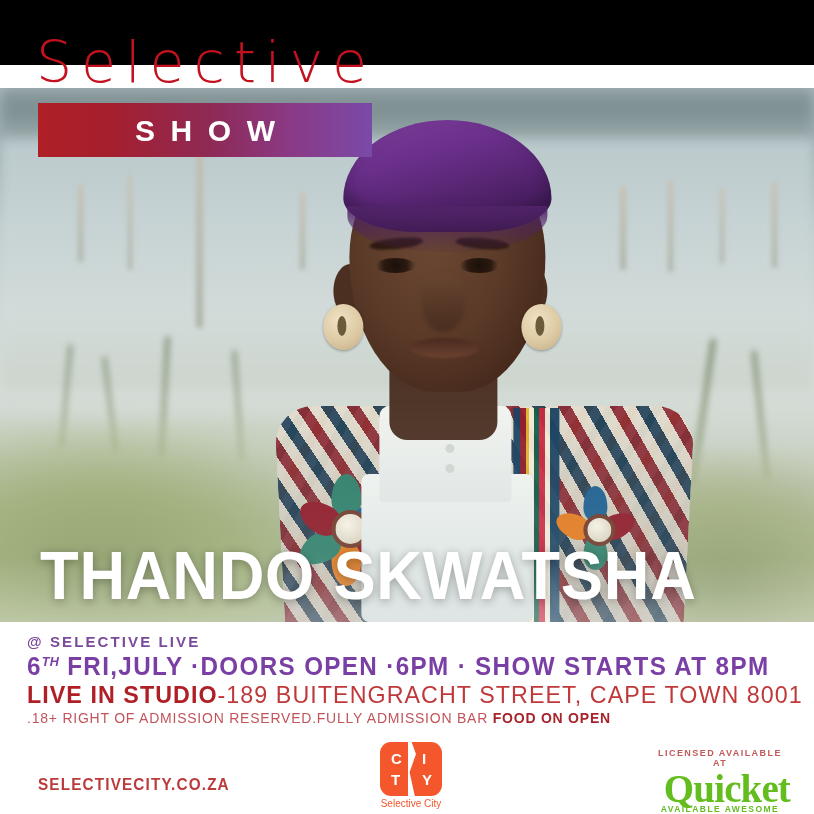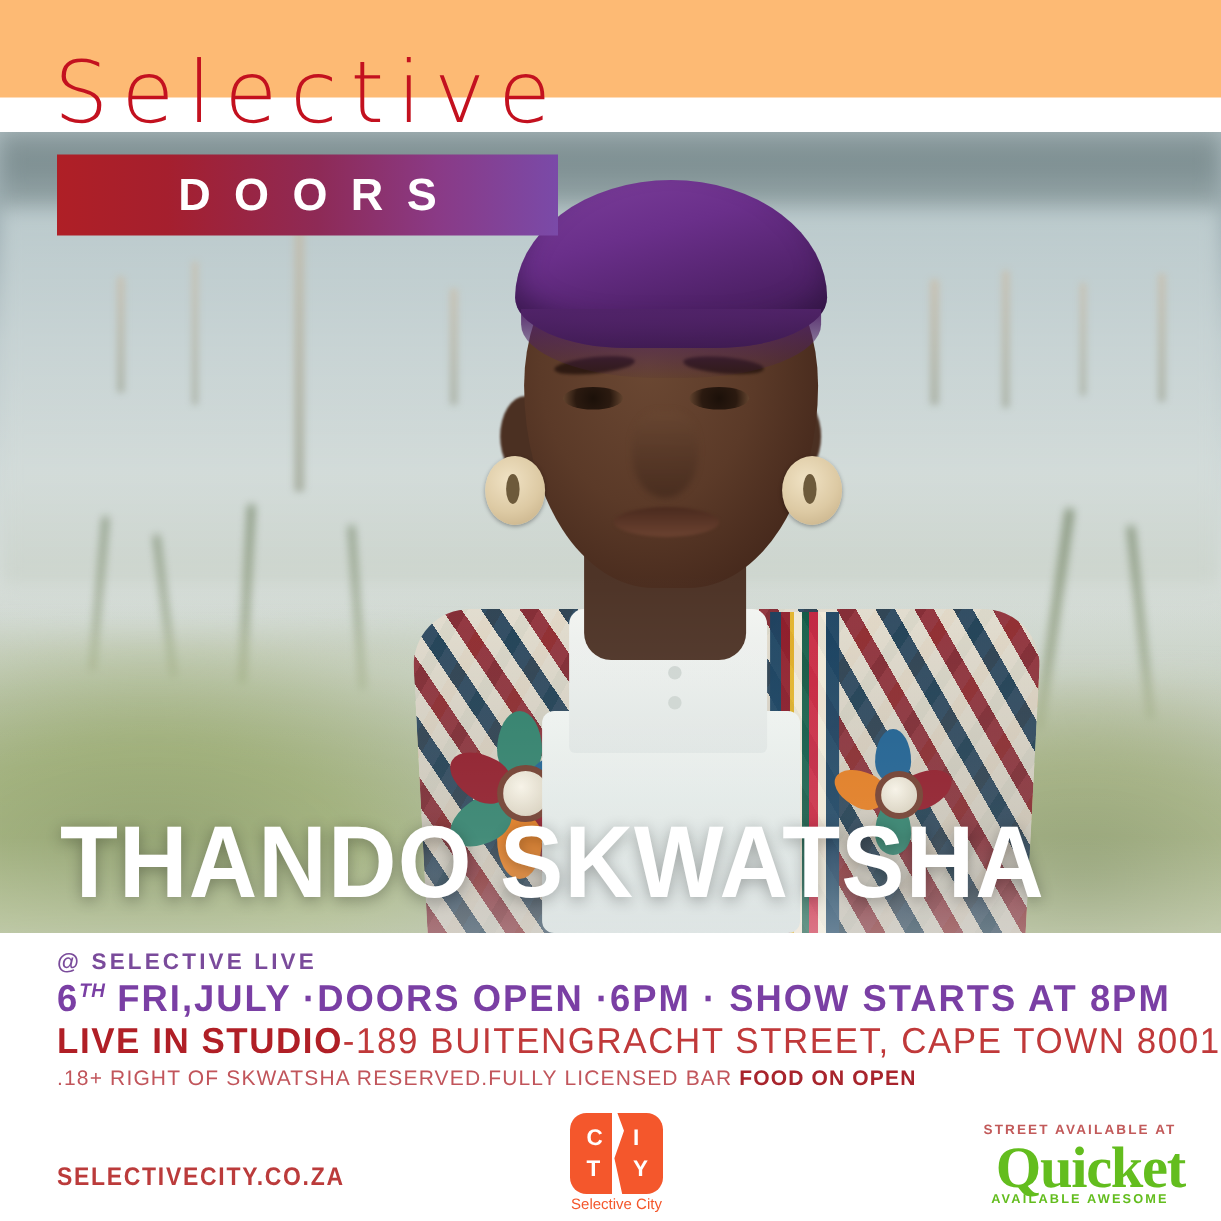--- a/index.html
+++ b/index.html
@@ -77,35 +77,35 @@
   .stripes.sl{left:272px;} .stripes.sr{left:330px;opacity:.95;}
   .flower{position:absolute;border-radius:50%;}
   .fl-core{position:absolute;width:30px;height:30px;border-radius:50%;
      background:radial-gradient(circle at 40% 35%,#f6f2e6,#cfc7b2);border:4px solid #6f3b2c;}
   .petal{position:absolute;width:30px;height:44px;border-radius:50% 50% 50% 50%/60% 60% 40% 40%;}
   .jacket-shade{position:absolute;inset:0;background:linear-gradient(180deg,rgba(0,0,0,.06),rgba(0,0,0,.22));}
 
   .photo-dim{position:absolute;inset:0;background:linear-gradient(180deg,rgba(255,255,255,0) 55%,rgba(255,255,255,.10) 88%,rgba(255,255,255,.35) 100%);}
 
   
-  .brandband{position:absolute;left:0;top:0;width:814px;height:65px;background:#fdba74;}
+  .brandband{position:absolute;left:0;top:0;width:814px;height:65px;background:#000000;}
   .brand-selective{position:absolute;left:36px;top:34px;font-size:57px;line-height:1;
      color:#c3111f;letter-spacing:.155em;font-weight:300;font-family:"DejaVu Sans",sans-serif;}
   .live-chip{position:absolute;left:38px;top:103px;width:334px;height:54px;
      background:linear-gradient(90deg,#af1f26 0%,#a51f2e 22%,#8e2a56 52%,#8a3a86 76%,#7a4aa8 100%);}
   .live-txt{position:absolute;left:0;right:0;top:11px;text-align:center;color:#fff;
      font-size:30px;font-weight:700;letter-spacing:.52em;text-indent:.52em;font-family:"Liberation Sans",sans-serif;}
 
   
   .artist{position:absolute;left:40px;top:541px;color:#fff;font-size:68px;line-height:1;
      font-weight:700;letter-spacing:.012em;font-family:"Liberation Sans Narrow","Liberation Sans",sans-serif;
      transform:scaleX(.93);transform-origin:left center;text-shadow:0 2px 10px rgba(0,0,0,.30);white-space:nowrap;}
 
   
-  .details{position:absolute;left:38px;top:634px;width:760px;}
+  .details{position:absolute;left:27px;top:634px;width:760px;}
   .ln{white-space:nowrap;font-family:"Liberation Sans Narrow","Liberation Sans",sans-serif;font-weight:700;}
   .l-at{color:#7a4b9b;font-size:15px;letter-spacing:.14em;line-height:1;margin-bottom:4px;}
   .l-date{color:#7a3fa4;font-size:25px;letter-spacing:.055em;line-height:1.06;transform:scaleX(.97);transform-origin:left;}
   .l-date sup{font-size:.52em;vertical-align:super;letter-spacing:.02em;font-style:italic;}
   .l-venue{font-size:24px;letter-spacing:.045em;line-height:1.12;color:#b9322f;transform:scaleX(.97);transform-origin:left;margin-top:2px;}
   .l-venue b{color:#b01f26;}
   .l-venue .addr{font-weight:400;color:#c0393a;}
   .l-fine{margin-top:3px;font-size:14px;letter-spacing:.055em;color:#c1555b;font-weight:400;line-height:1.1;}
   .l-fine b{color:#a8242c;font-weight:700;}
   .fine-clip{height:17px;overflow:hidden;}
@@ -212,45 +212,45 @@
           <div class="slot"></div>
         </div>
     </div>
     <div class="photo-dim"></div>
   </div>
 
   <div class="brandband">
     <div class="brand-selective">Selective</div>
   </div>
   <div class="live-chip">
-    <div class="live-txt">DOORS</div>
+    <div class="live-txt">SHOW</div>
   </div>
 
   <div class="artist">THANDO SKWATSHA</div>
 
   <div class="details">
     <div class="ln l-at">@ SELECTIVE LIVE</div>
     <div class="ln l-date"><span>6</span><sup>TH</sup><span> FRI,JULY ·DOORS OPEN ·6PM · SHOW STARTS AT 8PM</span></div>
     <div class="ln l-venue"><b>LIVE IN STUDIO</b><span class="addr">-189 BUITENGRACHT STREET, CAPE TOWN 8001</span></div>
     <div class="fine-clip">
-      <div class="ln l-fine"><span>.18+ RIGHT OF SKWATSHA RESERVED.FULLY LICENSED BAR </span><b>FOOD ON OPEN</b></div>
+      <div class="ln l-fine"><span>.18+ RIGHT OF ADMISSION RESERVED.FULLY ADMISSION BAR </span><b>FOOD ON OPEN</b></div>
     </div>
   </div>
 
   <div class="footer"></div>
   <div class="url">SELECTIVECITY.CO.ZA</div>
 
   <div class="citylogo">
     <span class="city-cell cc-c">C</span>
     <span class="city-cell cc-i">I</span>
     <span class="city-cell cc-t">T</span>
     <span class="city-cell cc-y">Y</span>
     <span class="city-wave"></span>
   </div>
   <div class="city-cap">Selective City</div>
 
   <div class="quicket">
-    <div class="q-top">STREET AVAILABLE AT</div>
+    <div class="q-top">LICENSED AVAILABLE AT</div>
     <div class="q-name">Quicket</div>
     <div class="q-sub">AVAILABLE AWESOME</div>
   </div>
 
 </div>
 
 </body></html>

